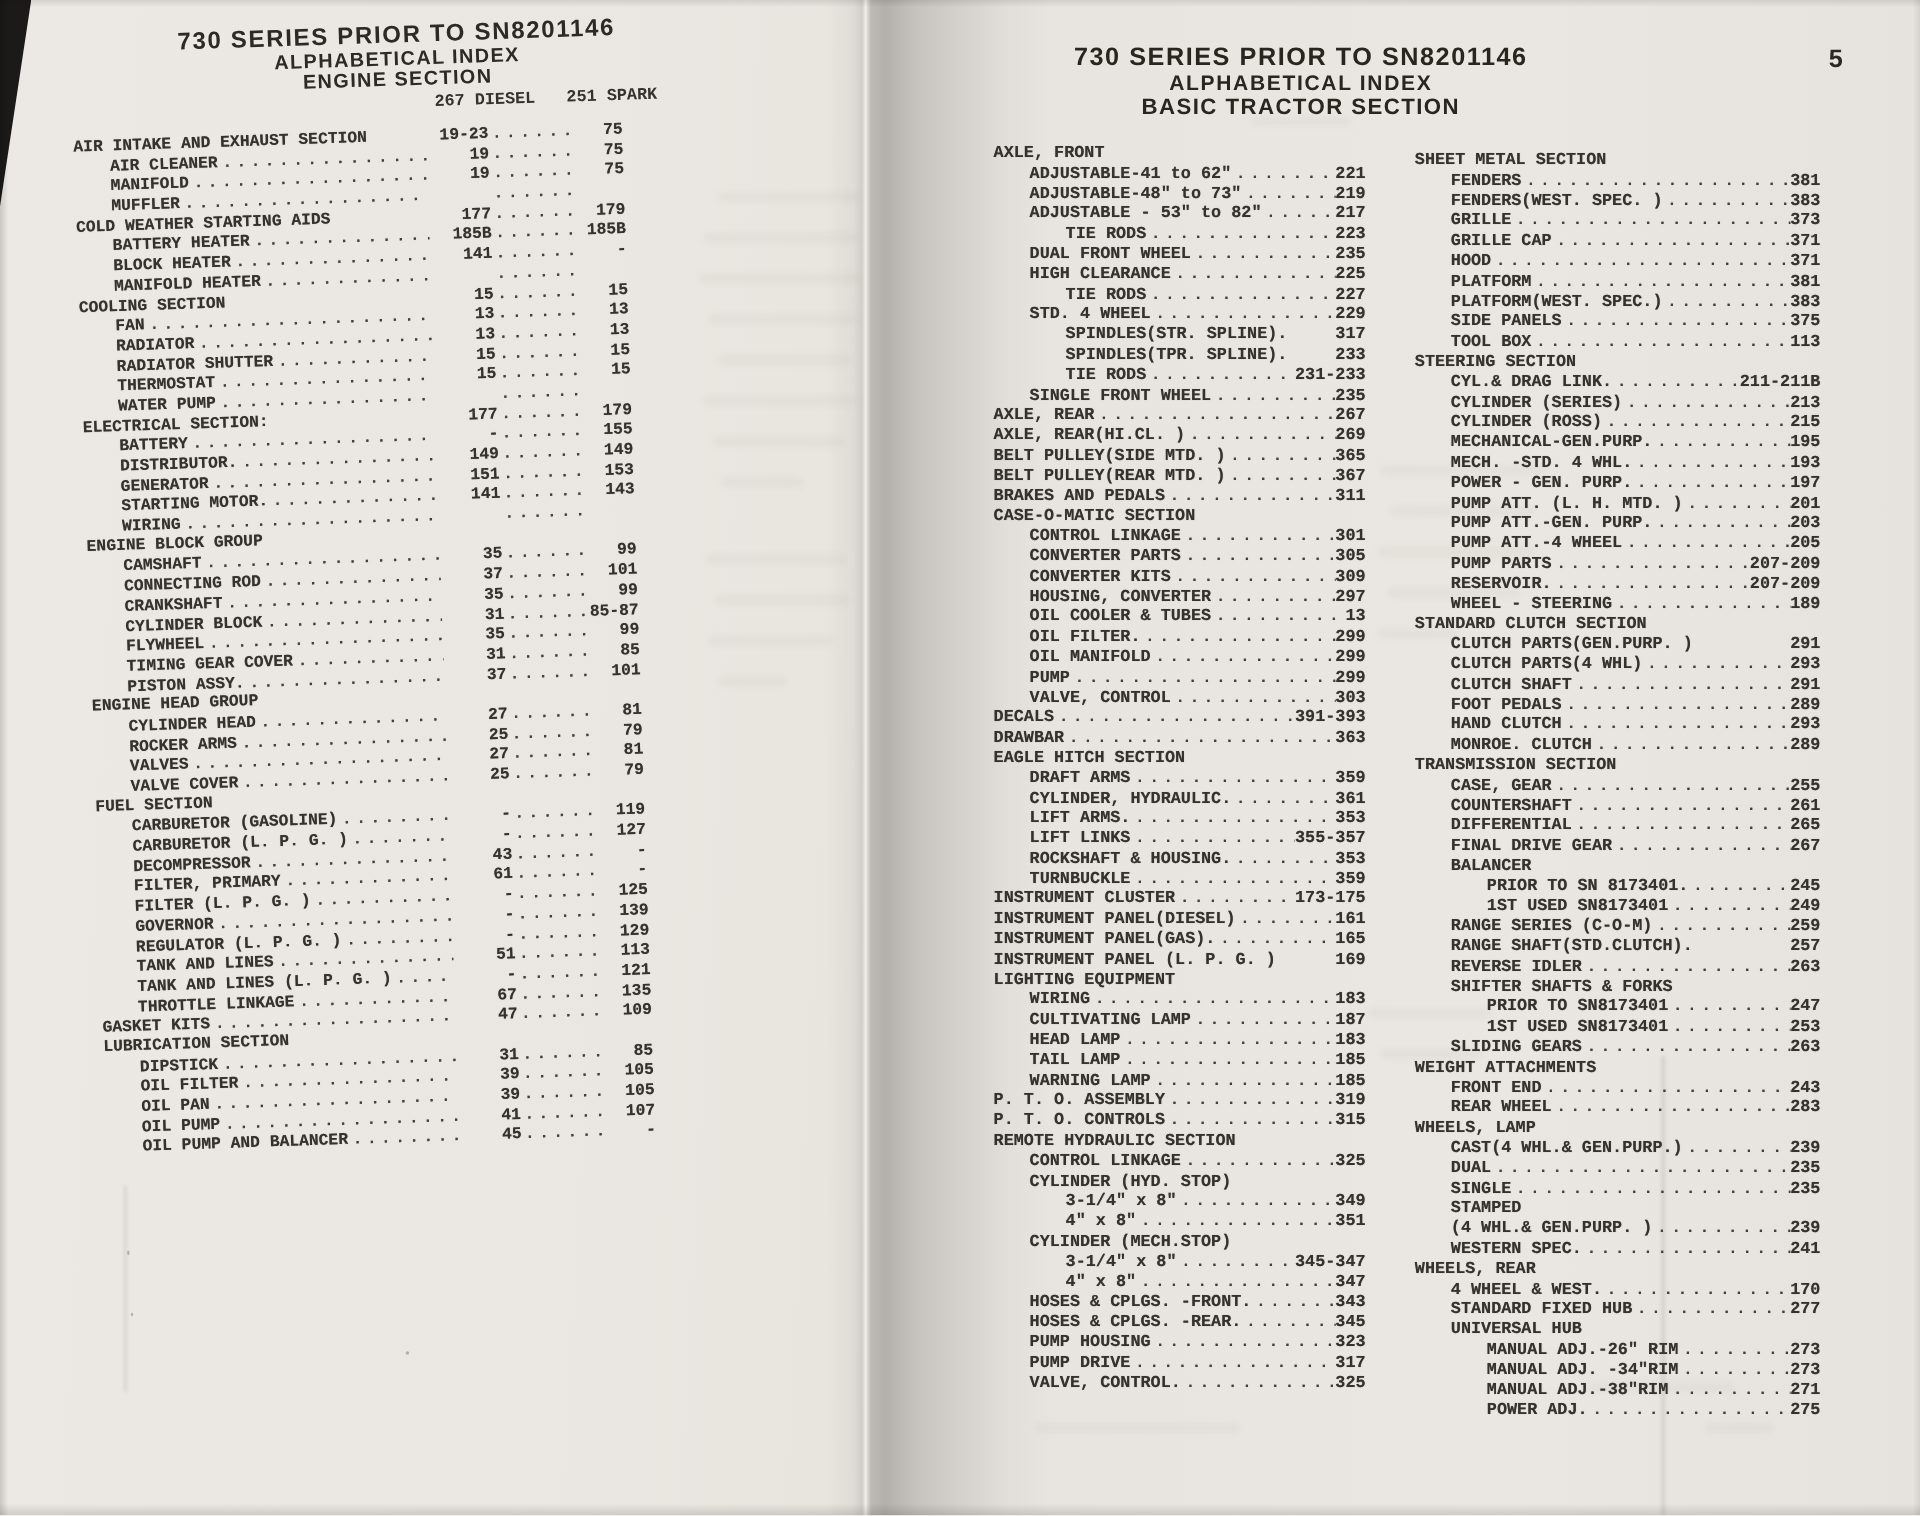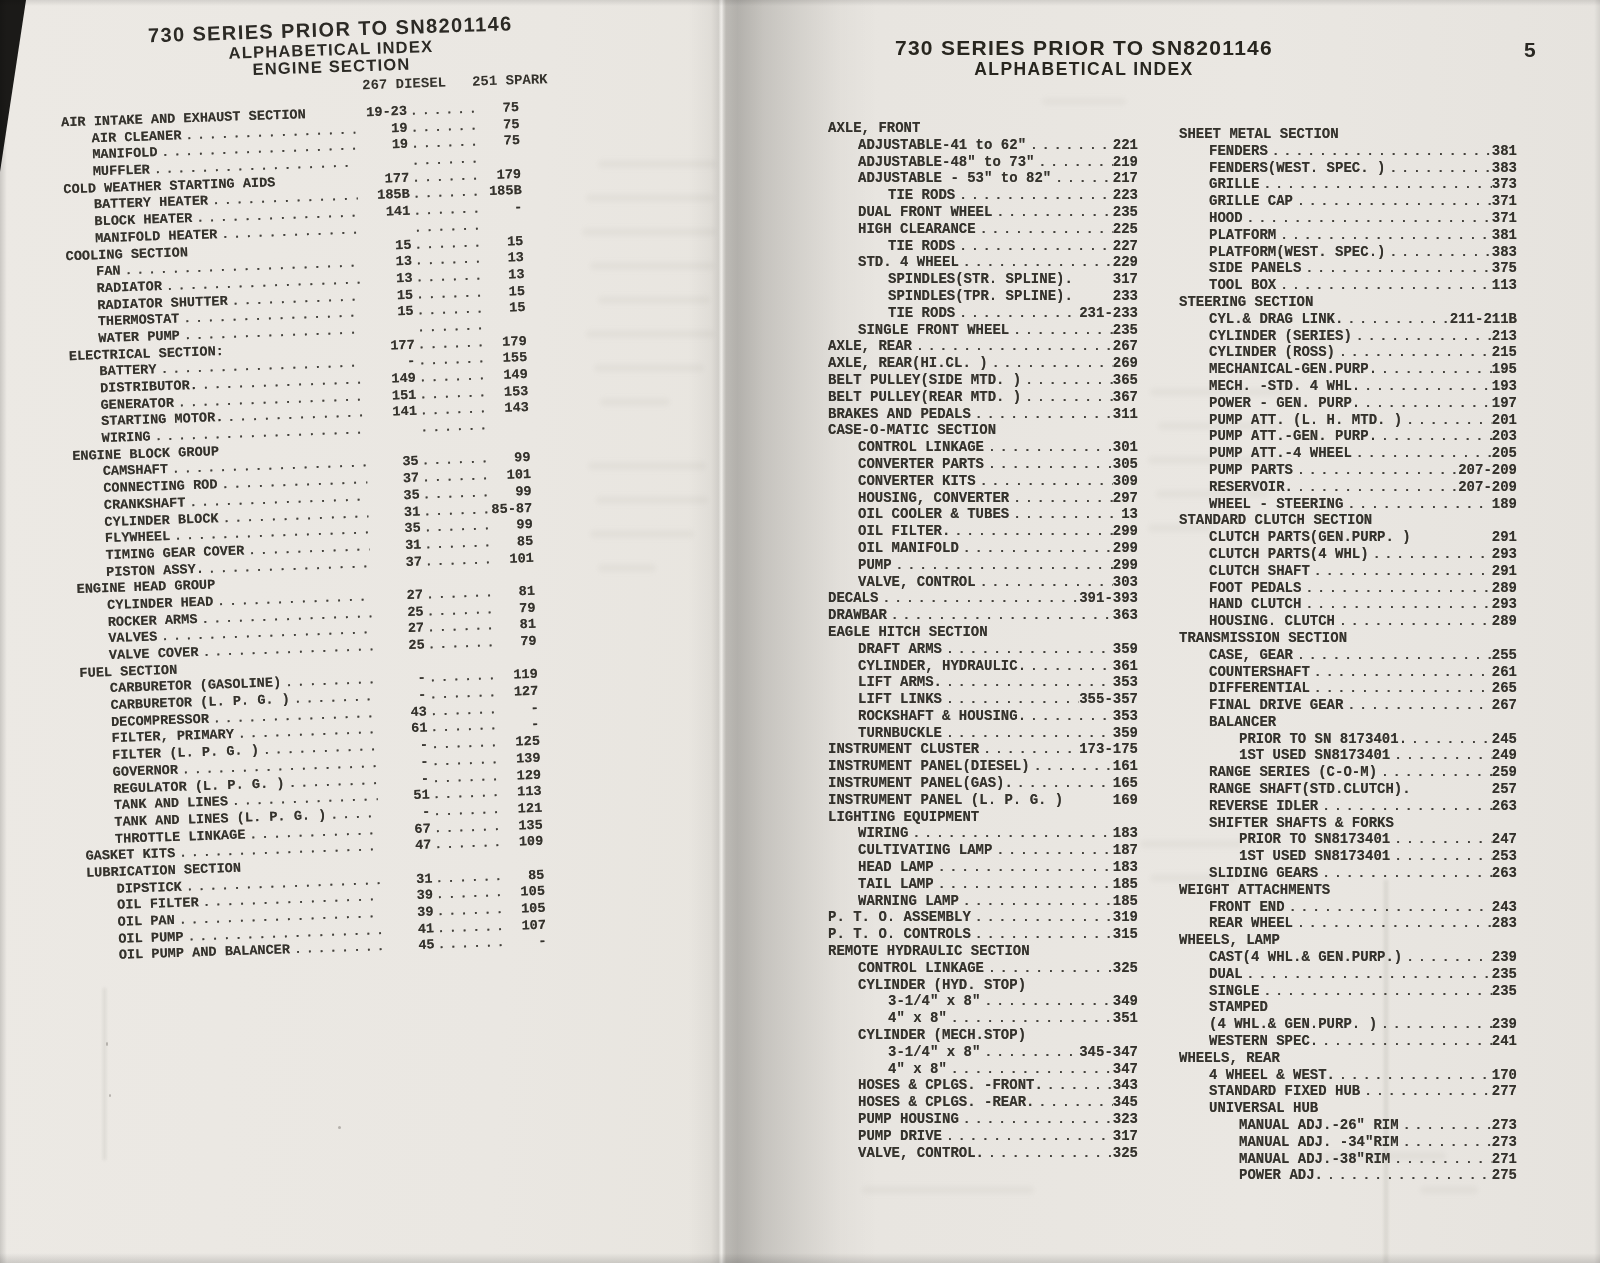--- a/index.html
+++ b/index.html
@@ -466,20 +466,21 @@
           <span class="c1">45</span>
           <span class="ld2">................................................................................</span>
           <span class="c2">-</span>
         </div>
       </div>
   </div>
 
   <div class="rp-head">
     <div class="rp-title">730 SERIES PRIOR TO SN8201146</div>
     <div class="rp-sub1">ALPHABETICAL INDEX</div>
+    <div class="rp-sub2">BASIC TRACTOR SECTION</div>
   </div>
   <div class="pagenum">5</div>
 
   <div class="colA">
       <div class="row">
         <span class="nm lv0">AXLE, FRONT</span>
         <span class="ld"></span>
         <span class="pg"></span>
       </div>
       <div class="row">
@@ -928,21 +929,21 @@
         <span class="nm lv1">FOOT PEDALS</span>
         <span class="ld">................................................................................</span>
         <span class="pg">289</span>
       </div>
       <div class="row">
         <span class="nm lv1">HAND CLUTCH</span>
         <span class="ld">................................................................................</span>
         <span class="pg">293</span>
       </div>
       <div class="row">
-        <span class="nm lv1">HOUSING. CLUTCH</span>
+        <span class="nm lv1">MONROE. CLUTCH</span>
         <span class="ld">................................................................................</span>
         <span class="pg">289</span>
       </div>
       <div class="row">
         <span class="nm lv0">TRANSMISSION SECTION</span>
         <span class="ld"></span>
         <span class="pg"></span>
       </div>
       <div class="row">
         <span class="nm lv1">CASE, GEAR</span>

